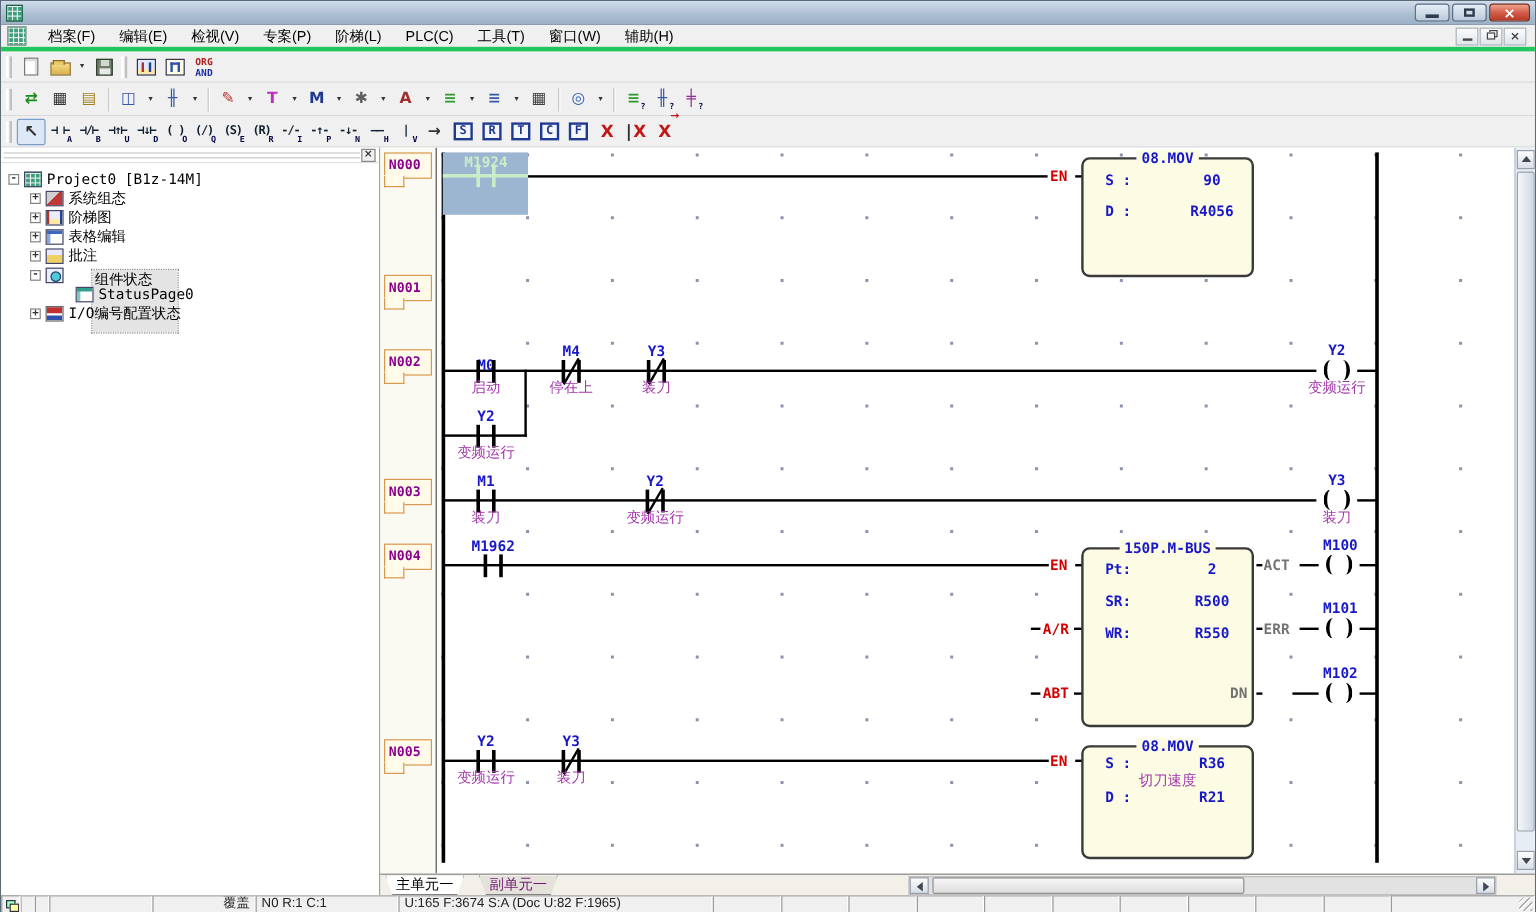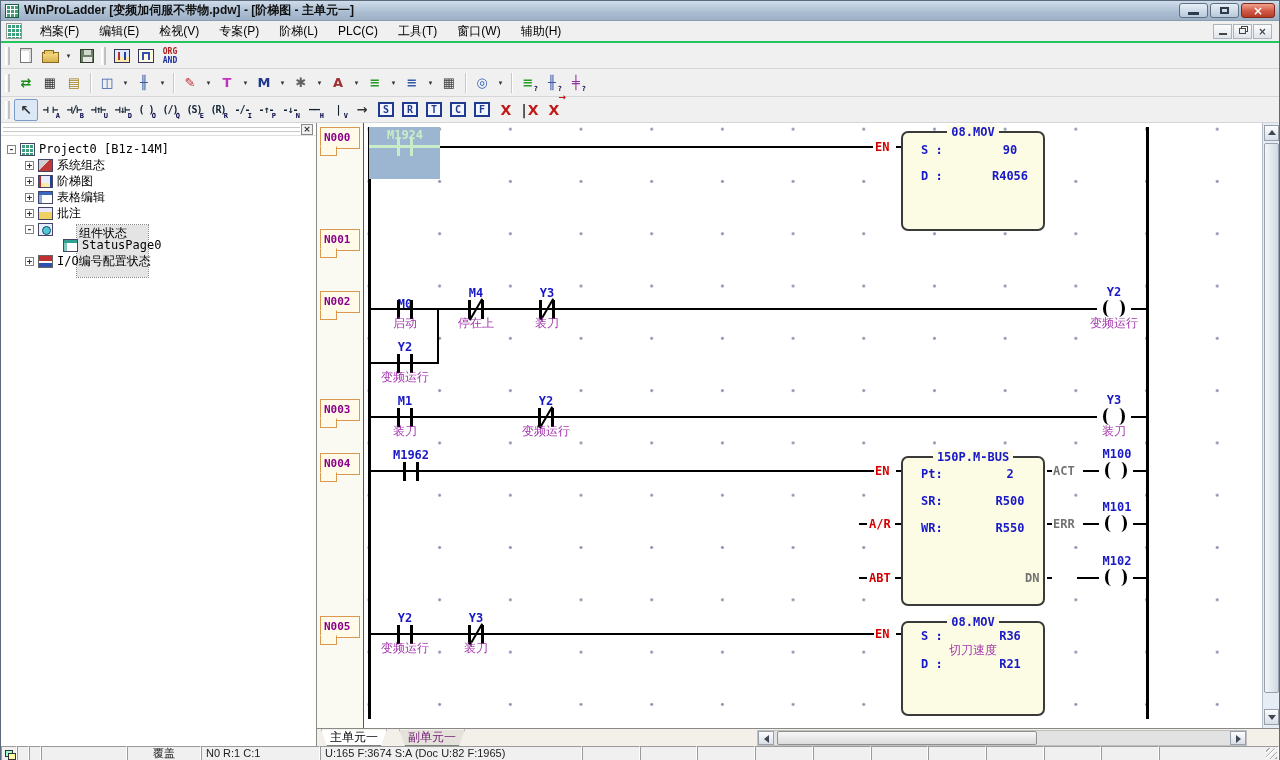--- a/index.html
+++ b/index.html
@@ -8,21 +8,21 @@
 
 .titlebar{height:20px;background:linear-gradient(#cfdceb,#aabdd1 60%,#9db1c6);display:flex;align-items:center;padding:0 4px;border-bottom:1px solid #8a9cae;flex:0 0 20px}
 .appicon{width:14px;height:14px;background:#3f9e7c;border:1px solid #1e5c44;background-image:linear-gradient(#fff 1px,transparent 1px),linear-gradient(90deg,#fff 1px,transparent 1px);background-size:4px 4px;margin-right:5px}
 .tb-title{font:bold 12px "Liberation Sans",sans-serif;color:#111;white-space:nowrap}
 .wbtns{margin-left:auto;display:flex;gap:2px}
 .wb{width:29px;height:15px;border:1px solid #5f7083;border-radius:3px;background:linear-gradient(#e6eef6,#b9c9da);display:flex;align-items:center;justify-content:center}
 .wb.close{width:34px;background:linear-gradient(#f0a28e,#cf5844 55%,#b83c28);border-color:#7d2a1a;color:#fff;font:bold 12px "DejaVu Sans",sans-serif}
 .minline{width:11px;height:3px;background:#2d3c4c;margin-top:5px}
 .maxsq{width:9px;height:7px;border:2px solid #2d3c4c}
 
-.menubar{height:22px;background:#f0f0f0;display:flex;align-items:center;border-bottom:2px solid #22c55e;padding:0 3px;flex:0 0 22px}
+.menubar{height:22px;background:#f0f0f0;display:flex;align-items:center;border-bottom:4px solid #22c55e;padding:0 3px;flex:0 0 22px}
 .menubar .appicon{width:16px;height:16px;margin:0 8px 0 2px;border:1px solid #999}
 .mi{padding:2px 10px;color:#000}
 .docbtns{margin-left:auto;display:flex;gap:1px;padding-right:4px}
 .db{width:19px;height:15px;border:1px solid #aab4be;background:linear-gradient(#fcfcfc,#dfe5ec);display:flex;align-items:center;justify-content:center;color:#444;font:bold 10px "DejaVu Sans",sans-serif}
 .db .minline{width:8px;height:2px;background:#444;margin-top:6px}
 .db .rsq{width:7px;height:6px;border:1px solid #444;box-shadow:2px -2px 0 -1px #fff,2px -2px 0 0 #444}
 
 .tbar{background:#f0f0f0;display:flex;align-items:center;border-bottom:1px solid #d6d6d6;padding-left:2px}
 .tbar1{flex:0 0 26px;height:26px}.tbar2{flex:0 0 28px;height:28px}.tbar3{flex:0 0 26px;height:26px}
 .grip{width:5px;height:18px;border-left:2px solid #fff;border-right:2px solid #c0c0c0;margin:0 4px 0 2px}
@@ -130,21 +130,20 @@
 .sgrip{width:120px;position:relative}
 .sgrip:after{content:"";position:absolute;right:1px;bottom:1px;width:11px;height:11px;background:repeating-linear-gradient(135deg,transparent 0 2px,#aaa 2px 3px,#fff 3px 4px)}
 </style>
 </head>
 <body>
 
 <div class="win">
 
   <div class="titlebar">
     <div class="appicon"></div>
-    <span class="tb-title">WinProLadder [变频加伺服不带物.pdw] - [阶梯图 - 主单元一]</span>
     <div class="wbtns">
       <div class="wb">
           <i class="minline"></i>
         </div>
       <div class="wb">
           <i class="maxsq"></i>
         </div>
       <div class="wb close">
           <span>×</span>
         </div>
@@ -597,21 +596,21 @@
         </div>
       </div>
     </div>
   </div>
 
   <div class="status">
     <div class="scell sico"></div>
     <div class="scell" style="width:12px"></div>
     <div class="scell" style="width:12px"></div>
     <div class="scell" style="width:86px"></div>
-    <div class="scell" style="width:74px;text-align:center">覆盖</div>
+    <div class="scell" style="width:86px;text-align:right">覆盖</div>
     <div class="scell" style="width:119px">N0 R:1 C:1</div>
     <div class="scell" style="width:262px">U:165 F:3674 S:A (Doc U:82 F:1965)</div>
     <div class="scell sgrow"></div>
     <div class="scell sgrow"></div>
     <div class="scell sgrow"></div>
     <div class="scell sgrow"></div>
     <div class="scell sgrow"></div>
     <div class="scell sgrow"></div>
     <div class="scell sgrow"></div>
     <div class="scell sgrow"></div>

